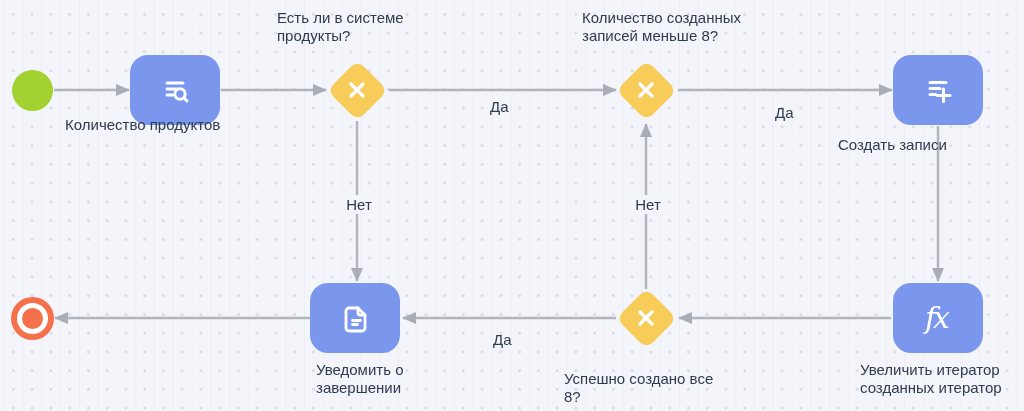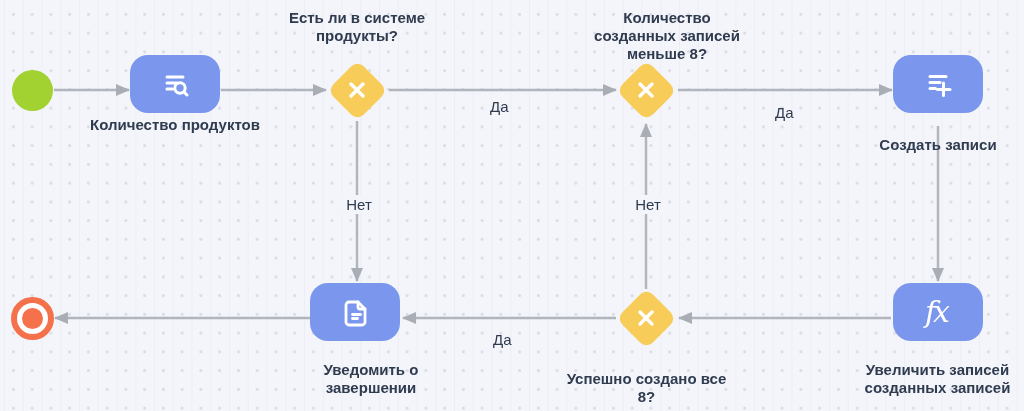--- a/index.html
+++ b/index.html
@@ -27,21 +27,21 @@
     width: 1024px; height: 411px;
   }
   .edge {
     stroke: #B1B5BD;
     stroke-width: 2.5;
     fill: none;
   }
   .task {
     position: absolute;
     width: 90px;
-    height: 58px;
+    height: 70px;
     background: #7B96ED;
     border-radius: 18px;
     display: flex;
     align-items: center;
     justify-content: center;
     box-sizing: border-box;
   }
   .task svg { display: block; }
   .fx-glyph {
     color: #FFFFFF;
@@ -89,22 +89,21 @@
   .event-end-core {
     width: 21px; height: 21px;
     border-radius: 50%;
     background: #F4714B;
   }
   .node-label {
     position: absolute;
     font-size: 15px;
     line-height: 18px;
     color: #2F3B4F;
-    text-align: center;
-    font-weight: bold;
+    text-align: left;
   }
   .edge-label {
     position: absolute;
     font-size: 15px;
     line-height: 17px;
     color: #2F3B4F;
     text-align: left;
   }
   .edge-label.on-line {
     background: #F4F5FA;
@@ -208,21 +207,21 @@
         <path d="M4 4 L16 16"></path>
         <path d="M16 4 L4 16"></path>
       </g>
     </svg>
   </div>
   <div class="node-label" style="left:564px; top:370px; width:165px;">Успешно создано все 8?</div>
 
   <div class="task" style="left:892.5px; top:283px;">
     <div class="fx-glyph">fx</div>
   </div>
-  <div class="node-label" style="left:860px; top:361px; width:155px;">Увеличить записей созданных записей</div>
+  <div class="node-label" style="left:860px; top:361px; width:155px;">Увеличить итератор созданных итератор</div>
 
   <div class="edge-label" style="left:490px; top:98px; width:30px;">Да</div>
   <div class="edge-label" style="left:775px; top:104px; width:30px;">Да</div>
   <div class="edge-label" style="left:493px; top:331px; width:30px;">Да</div>
   <div class="edge-label on-line" style="left:359px; top:195px;">Нет</div>
   <div class="edge-label on-line" style="left:648px; top:195px;">Нет</div>
 
 </div>
 
 </body></html>

